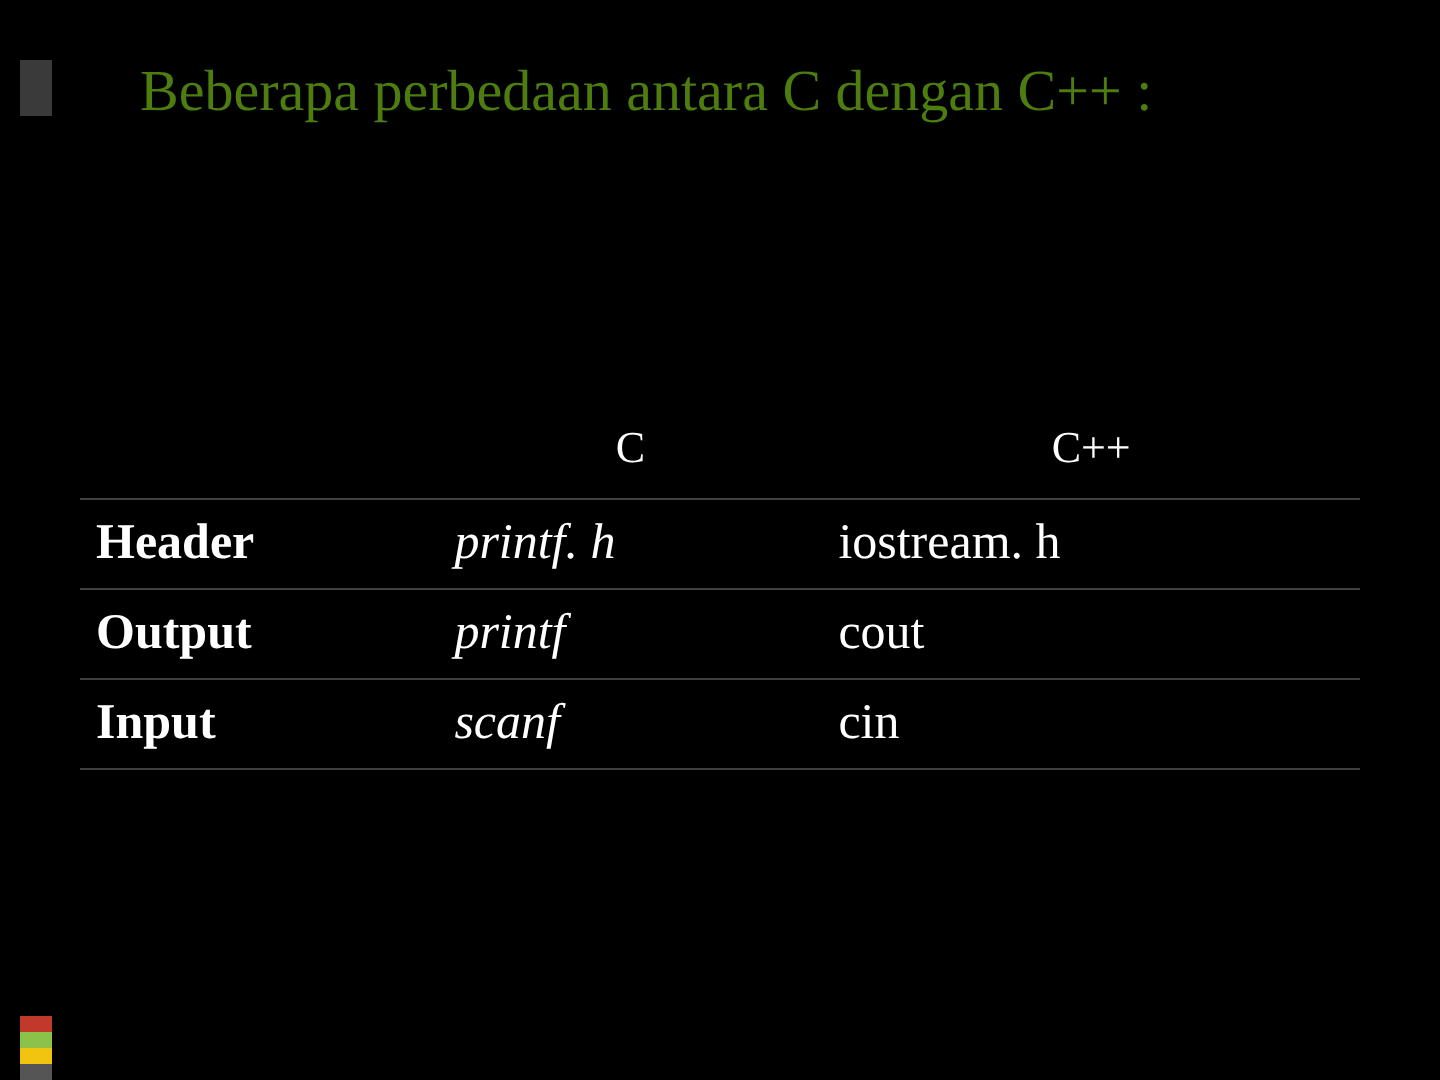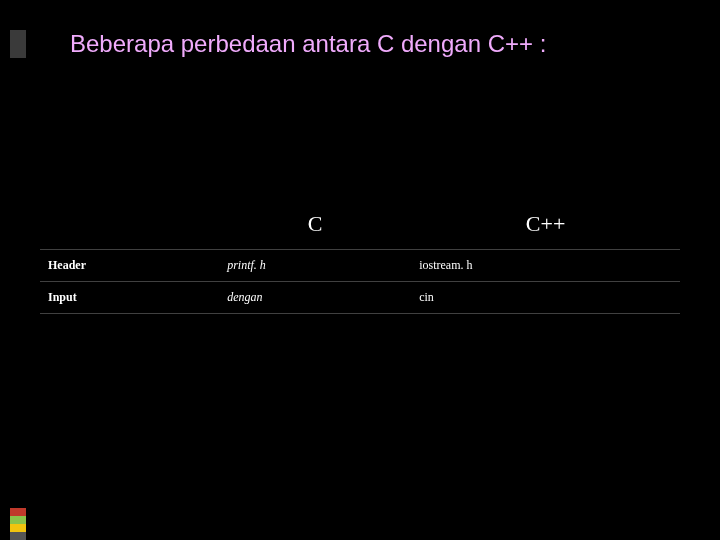--- a/index.html
+++ b/index.html
@@ -40,23 +40,23 @@
   .seg-red    { background: #c0392b; }
   .seg-green  { background: #8bc34a; }
   .seg-yellow { background: #f1c40f; }
   .seg-grey   { background: #555555; }
 
   .title {
     position: absolute;
     top: 30px;
     left: 70px;
     right: 40px;
-    font-family: Liberation Sans, sans-serif;
-    font-size: 24px;
-    color: #f0abfc;
+    font-family: Liberation Serif, serif;
+    font-size: 29px;
+    color: #4d7c0f;
     white-space: pre;
   }
 
   .table-wrap {
     position: absolute;
     top: 205px;
     left: 40px;
     right: 40px;
   }
   table {
@@ -70,21 +70,21 @@
     font-weight: normal;
     font-size: 22px;
     text-align: center;
     padding: 6px 8px 12px 8px;
     border-bottom: 1px solid rgba(255,255,255,0.25);
   }
   th.rowhead-blank {
     border-bottom: 1px solid rgba(255,255,255,0.25);
   }
   td {
-    font-size: 12px;
+    font-size: 25px;
     padding: 8px 8px;
     border-bottom: 1px solid rgba(255,255,255,0.25);
     vertical-align: middle;
   }
   tr:last-child td {
     border-bottom: 1px solid rgba(255,255,255,0.25);
   }
   td.row-label {
     font-weight: bold;
     font-style: normal;
@@ -118,22 +118,27 @@
           <th class="col-cpp">C++</th>
         </tr>
       </thead>
       <tbody>
         <tr>
           <td class="row-label">Header</td>
           <td class="cell-c">printf. h</td>
           <td class="cell-cpp">iostream. h</td>
         </tr>
         <tr>
+          <td class="row-label">Output</td>
+          <td class="cell-c">printf</td>
+          <td class="cell-cpp">cout</td>
+        </tr>
+        <tr>
           <td class="row-label">Input</td>
-          <td class="cell-c">dengan</td>
+          <td class="cell-c">scanf</td>
           <td class="cell-cpp">cin</td>
         </tr>
       </tbody>
     </table>
   </div>
 
   <div class="accent-bar accent-bottom">
     <div class="accent-seg seg-red"></div>
     <div class="accent-seg seg-green"></div>
     <div class="accent-seg seg-yellow"></div>

